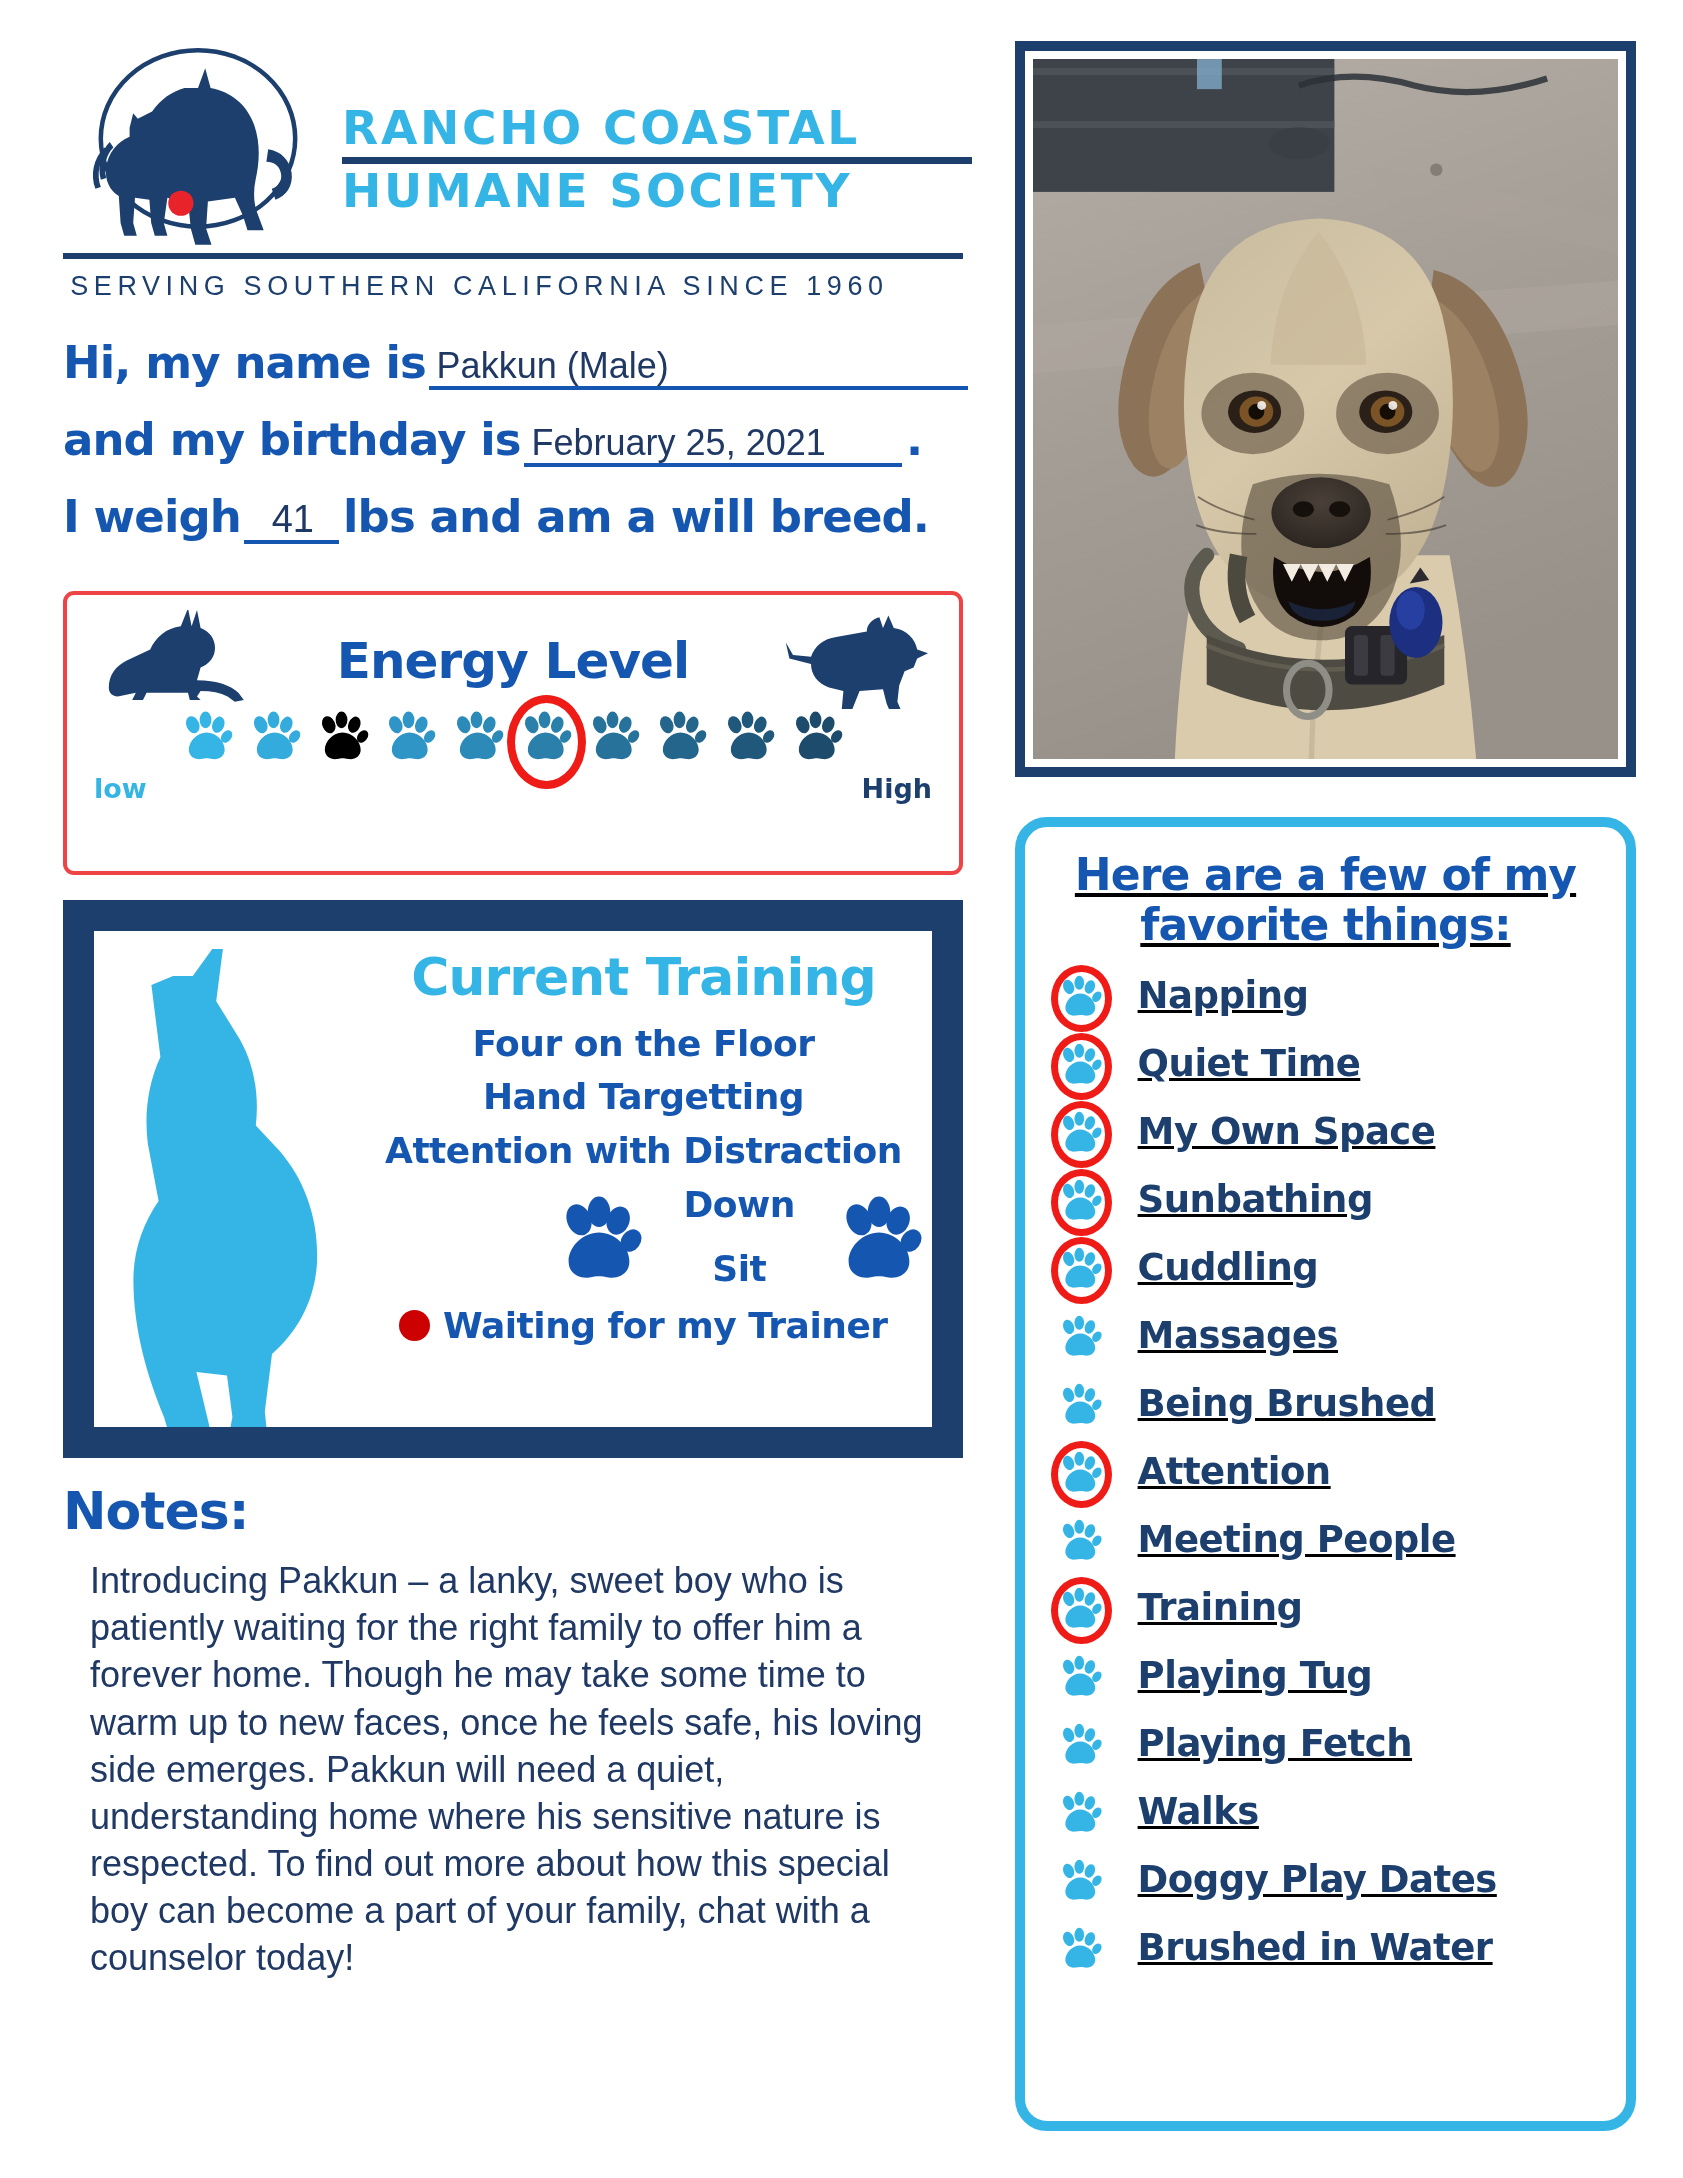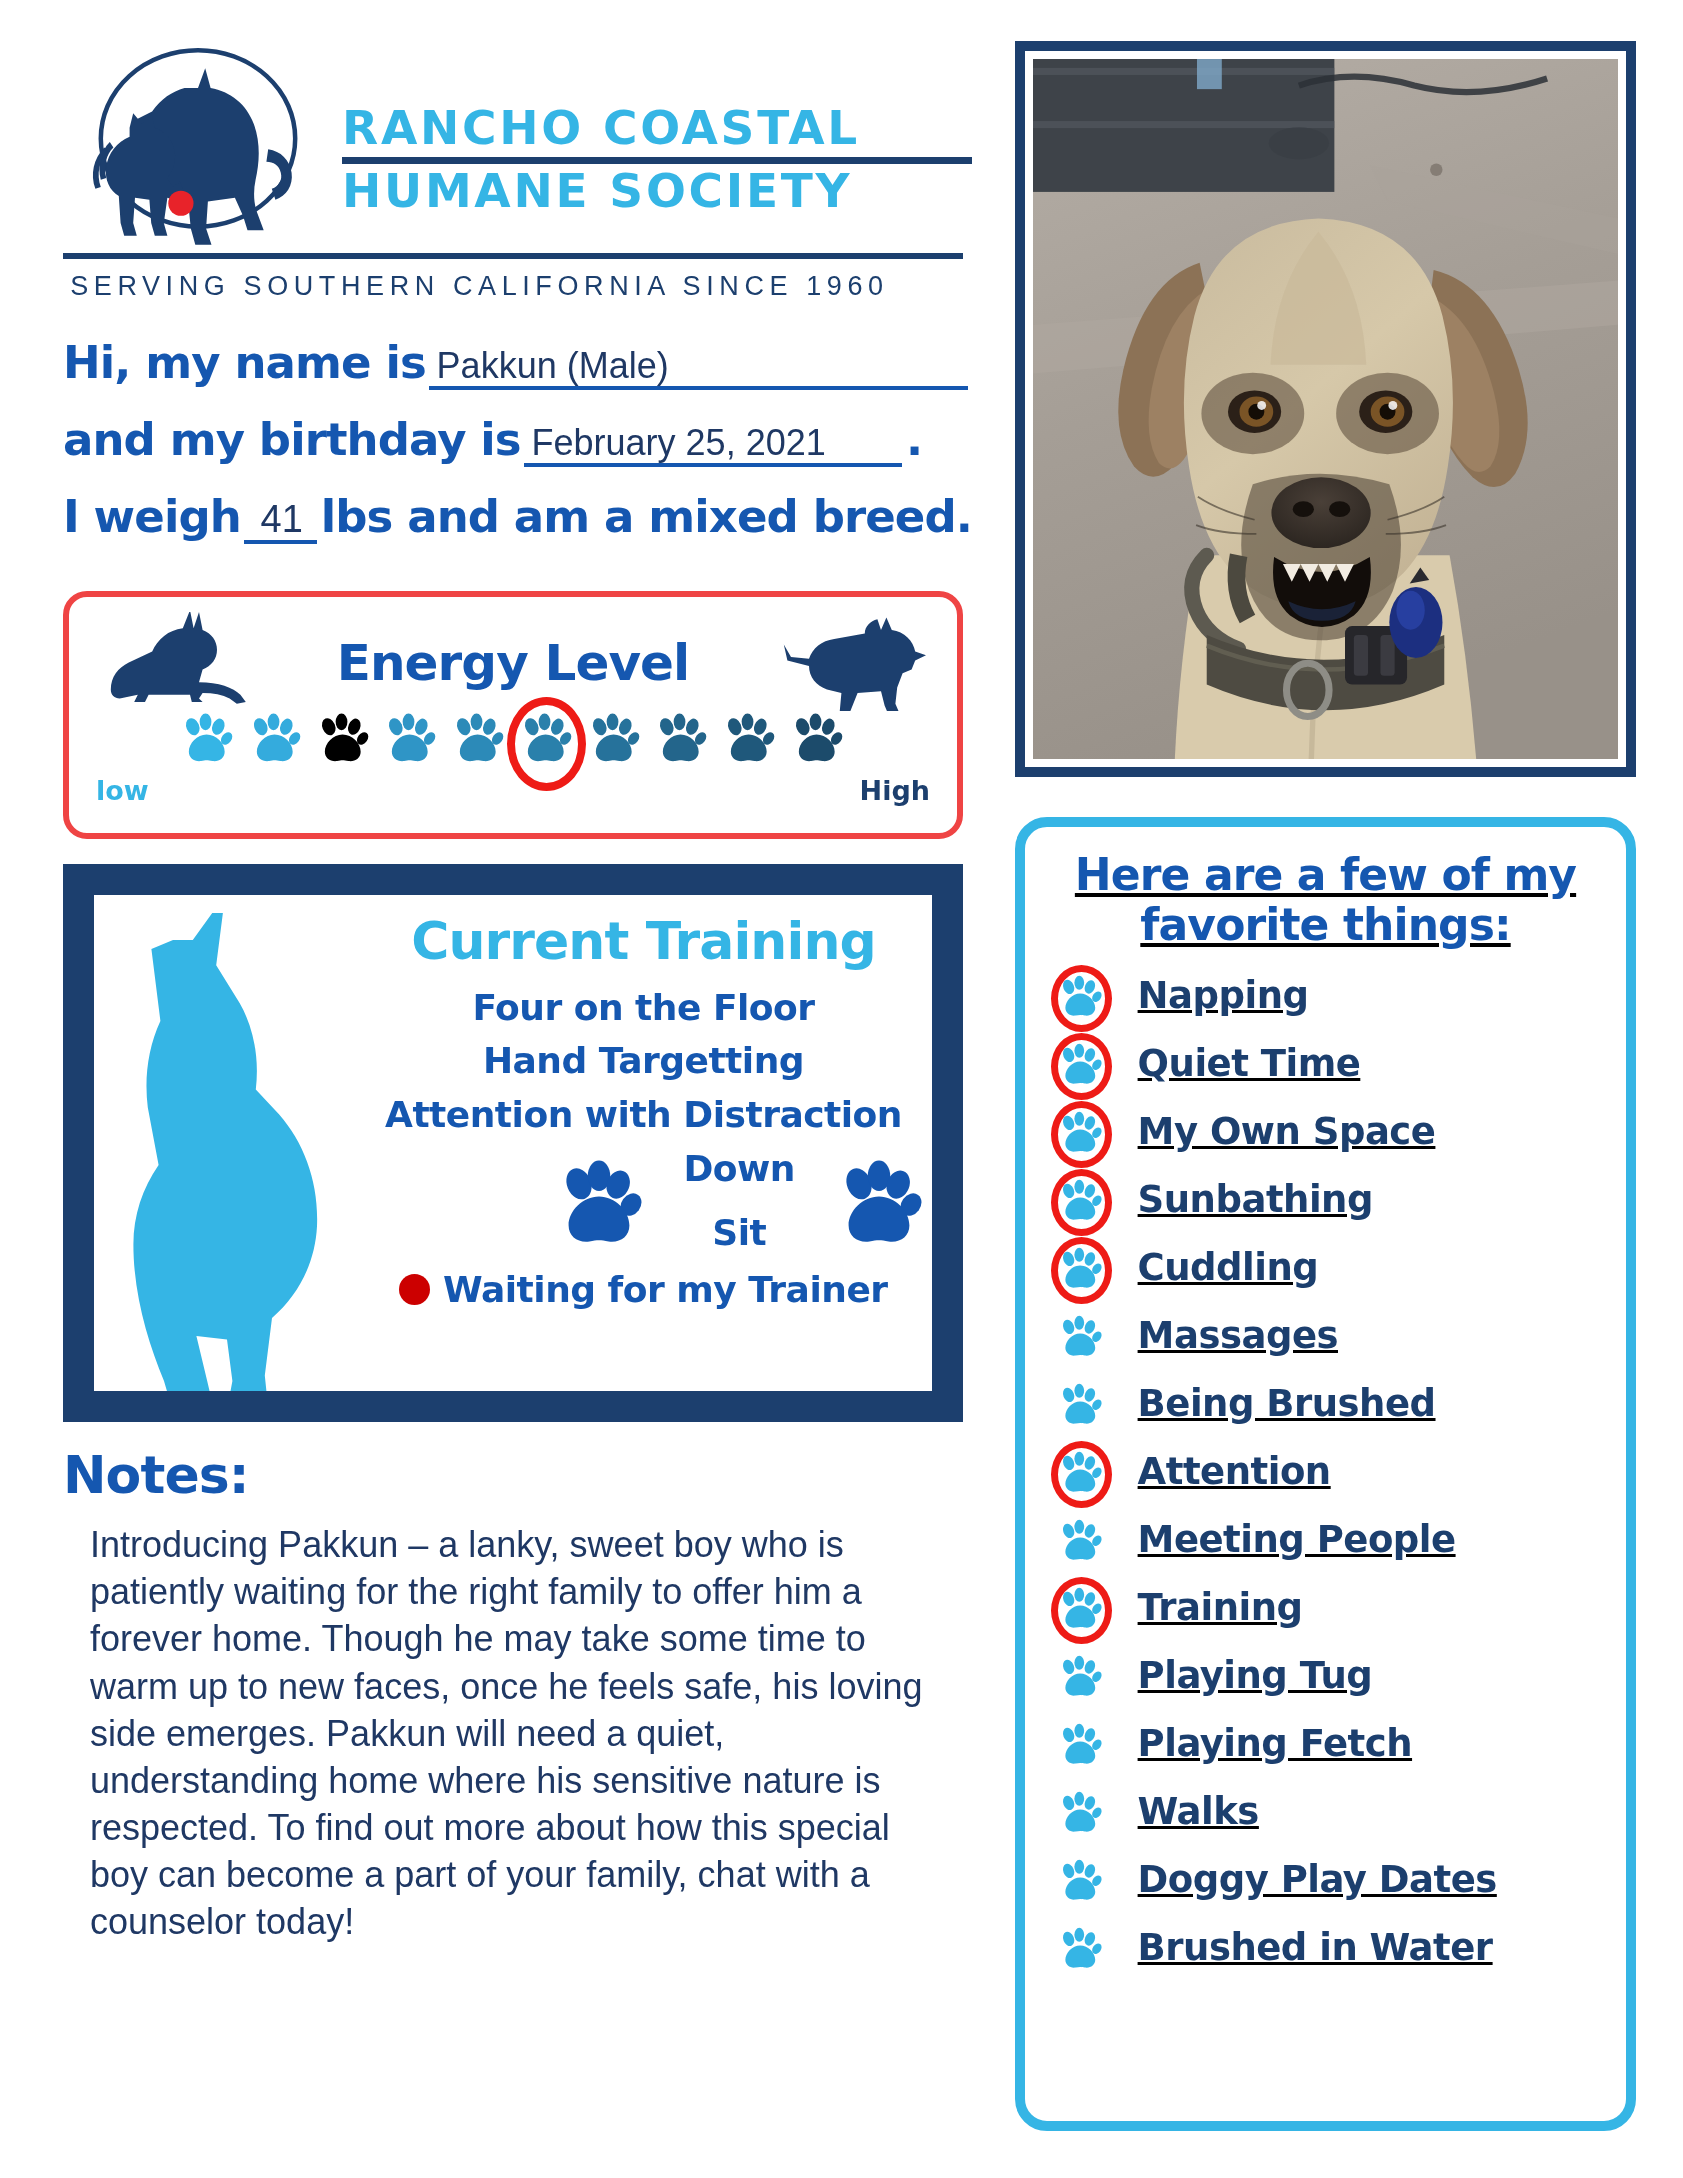--- a/index.html
+++ b/index.html
@@ -45,22 +45,22 @@
     font-family: "Liberation Sans", sans-serif;
     padding: 0 5.4px 1.8px 7.2px; margin: 0 3.6px;
     line-height: 1.0;
   }
   .blank-name { width: 540px; }
   .blank-bday { width: 378px; }
   .blank-weight { width: 95px; text-align: center; font-size: 38px; }
 
   
   .energy-card {
-    margin-top: 23.4px; width: 900px; height: 248px;
-    border: 6px solid #ef4444; border-radius: 24px;
+    margin-top: 23.4px; width: 900px; height: 284px;
+    border: 4px solid #ef4444; border-radius: 11px;
     background: #fff; position: relative; overflow: hidden;
   }
   .energy-top { display: flex; align-items: center; justify-content: space-between; padding: 16px 31px 0 31px; height: 117px; }
   .energy-title {
     color: #1557b0; font-size: 50px; font-weight: 800;
     font-family: "DejaVu Sans", sans-serif; letter-spacing: -0.9px;
   }
   .paw-row { display: flex; align-items: center; justify-content: center; gap: 11.7px; margin-top: -3.6px; position: relative; }
   .paw-slot { position: relative; width: 56px; height: 63px; }
   .energy-foot { display: flex; justify-content: space-between; padding: 1.8px 27px 0 27px; }
@@ -173,21 +173,21 @@
         <span class="blank blank-name">Pakkun (Male)</span>
       </div>
       <div class="intro-line">
         <span class="intro-label">and my birthday is</span>
         <span class="blank blank-bday">February 25, 2021</span>
         <span class="intro-label">.</span>
       </div>
       <div class="intro-line">
         <span class="intro-label">I weigh</span>
         <span class="blank blank-weight">41</span>
-        <span class="intro-label">lbs and am a mixed breed.</span>
+        <span class="intro-label">lbs and am a will breed.</span>
       </div>
     </div>
 
     <div class="energy-card">
       <div class="energy-top">
         <div>
           <svg viewBox="0 0 170 110" width="153" height="99">
             <path d="M22 96 c-6 0 -10 -4 -10 -10 0 -14 8 -24 20 -30 l26 -12 c6 -14 18 -24 34 -26 l8 -20 4 20 6 -18 4 20 c10 4 16 12 16 22 0 10 -6 18 -16 22 l-4 14 c22 0 38 6 46 14 l6 8 -10 2 -8 -6 c-8 -4 -18 -6 -30 -6 l-4 6 4 4 -12 0 -2 -8 -46 0 -4 8 -12 0 4 -8 z" fill="#1c3f6e"></path>
           </svg>
         </div>

